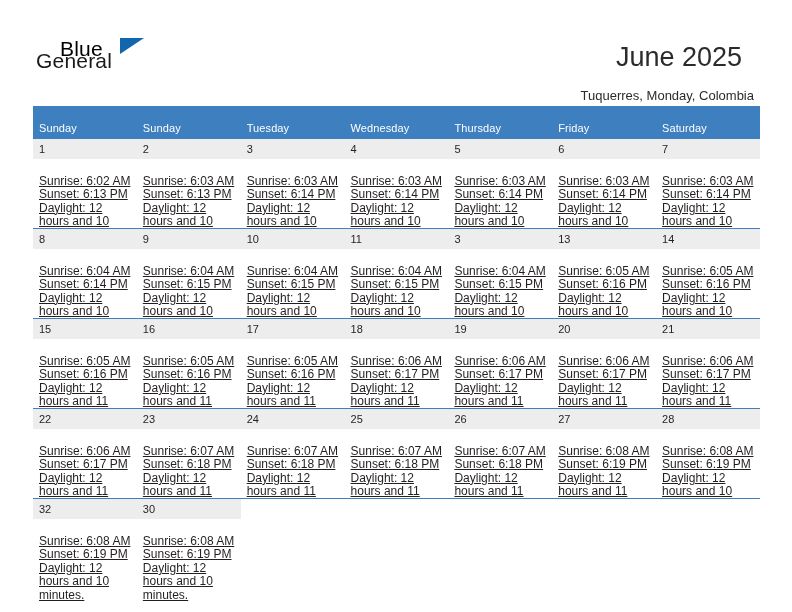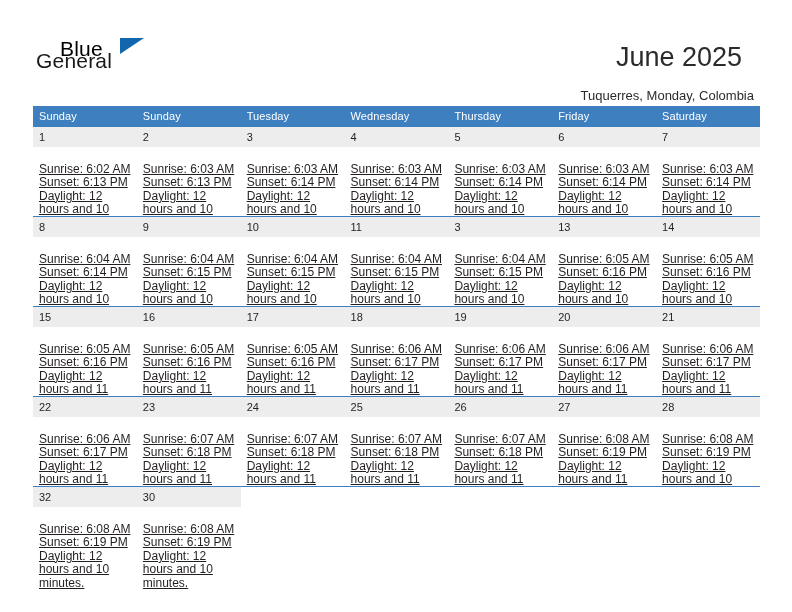--- a/index.html
+++ b/index.html
@@ -96,21 +96,21 @@
     table-layout: fixed;
   }
   .calendar col { width: 103.857px; }
 
   .dow-row th {
     background: #3d7fbf;
     color: #ffffff;
     font-size: 11px;
     font-weight: normal;
     text-align: left;
-    padding: 4px 0 5px 6px;
+    padding: 16px 0 5px 6px;
     height: 9px;
     border: none;
     letter-spacing: 0.1px;
   }
 
   .week-row td {
     vertical-align: top;
     padding: 0;
     border: none;
     border-top: 1px solid #3d7fbf;

